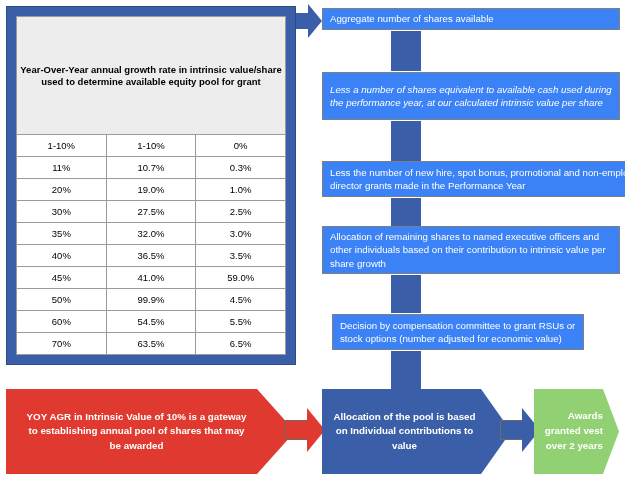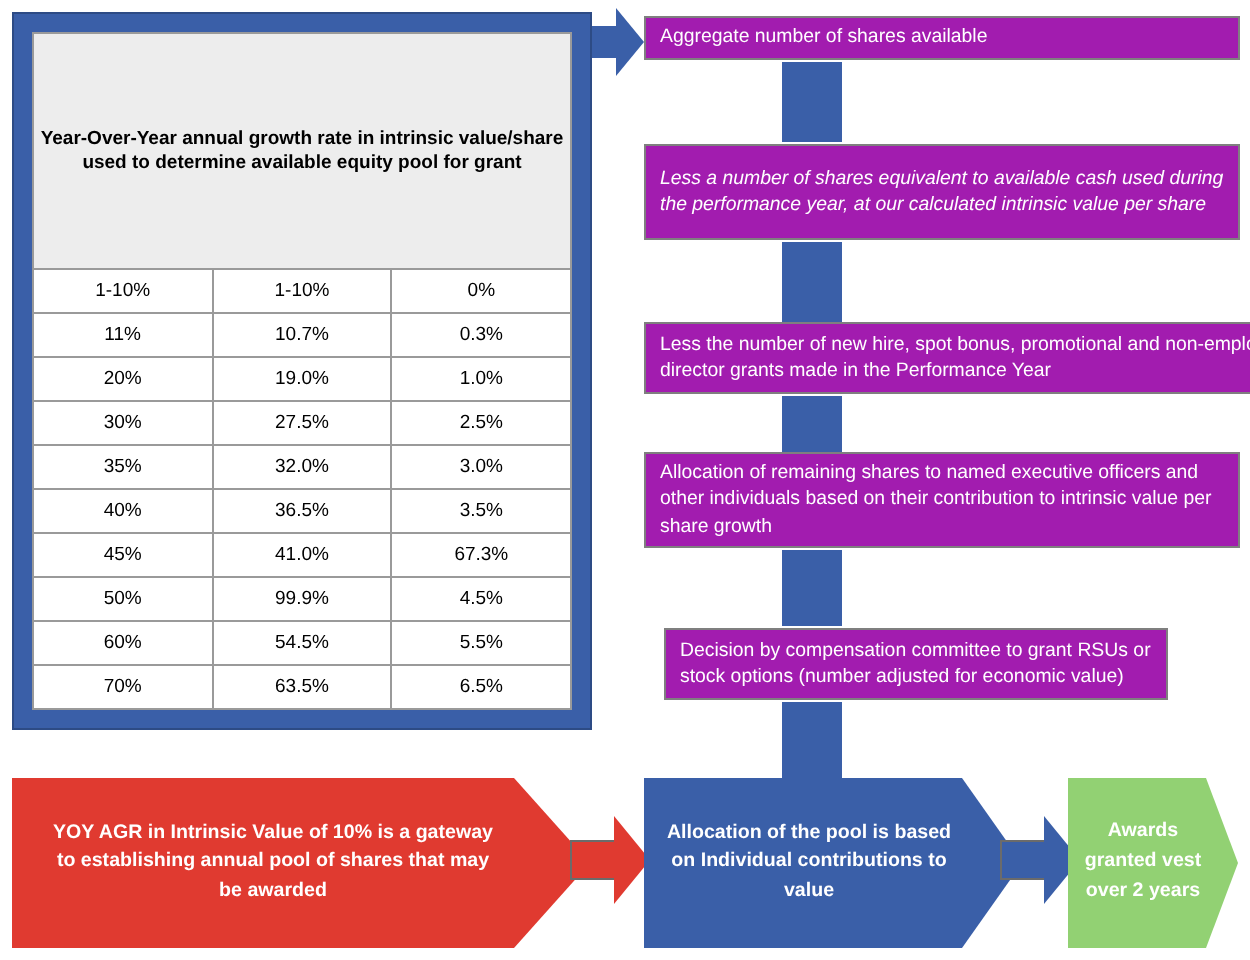--- a/index.html
+++ b/index.html
@@ -61,21 +61,21 @@
   }
   .tbl-cell {
     background: #ffffff;
     font-size: 9.6px;
     height: 19px;
   }
 
   
   .flow-box {
     position: absolute;
-    background: #a21caf;
+    background: #3b82f6;
     border: 1px solid #7f7f7f;
     box-sizing: border-box;
     color: #ffffff;
     font-size: 9.7px;
     line-height: 1.38;
     padding: 4px 7px;
     display: flex;
     align-items: center;
   }
 
@@ -165,20 +165,21 @@
   #awards-vest-chevron {
     left: 534px;
     top: 389px;
     width: 85px;
     height: 85px;
     background: #92D173;
     font-size: 9.8px;
     line-height: 1.5;
     padding: 0 16px 0 6px;
     clip-path: polygon(0 0, calc(100% - 16px) 0, 100% 50%, calc(100% - 16px) 100%, 0 100%);
+    text-align: right;
   }
 
   
   .right-connector {
     position: absolute;
     height: 44px;
   }
   .right-connector .rc-shaft {
     position: absolute;
     left: 0;
@@ -252,21 +253,21 @@
         <td class="tbl-cell">3.0%</td>
       </tr>
       <tr>
         <td class="tbl-cell">40%</td>
         <td class="tbl-cell">36.5%</td>
         <td class="tbl-cell">3.5%</td>
       </tr>
       <tr>
         <td class="tbl-cell">45%</td>
         <td class="tbl-cell">41.0%</td>
-        <td class="tbl-cell">67.3%</td>
+        <td class="tbl-cell">59.0%</td>
       </tr>
       <tr>
         <td class="tbl-cell">50%</td>
         <td class="tbl-cell">99.9%</td>
         <td class="tbl-cell">4.5%</td>
       </tr>
       <tr>
         <td class="tbl-cell">60%</td>
         <td class="tbl-cell">54.5%</td>
         <td class="tbl-cell">5.5%</td>

